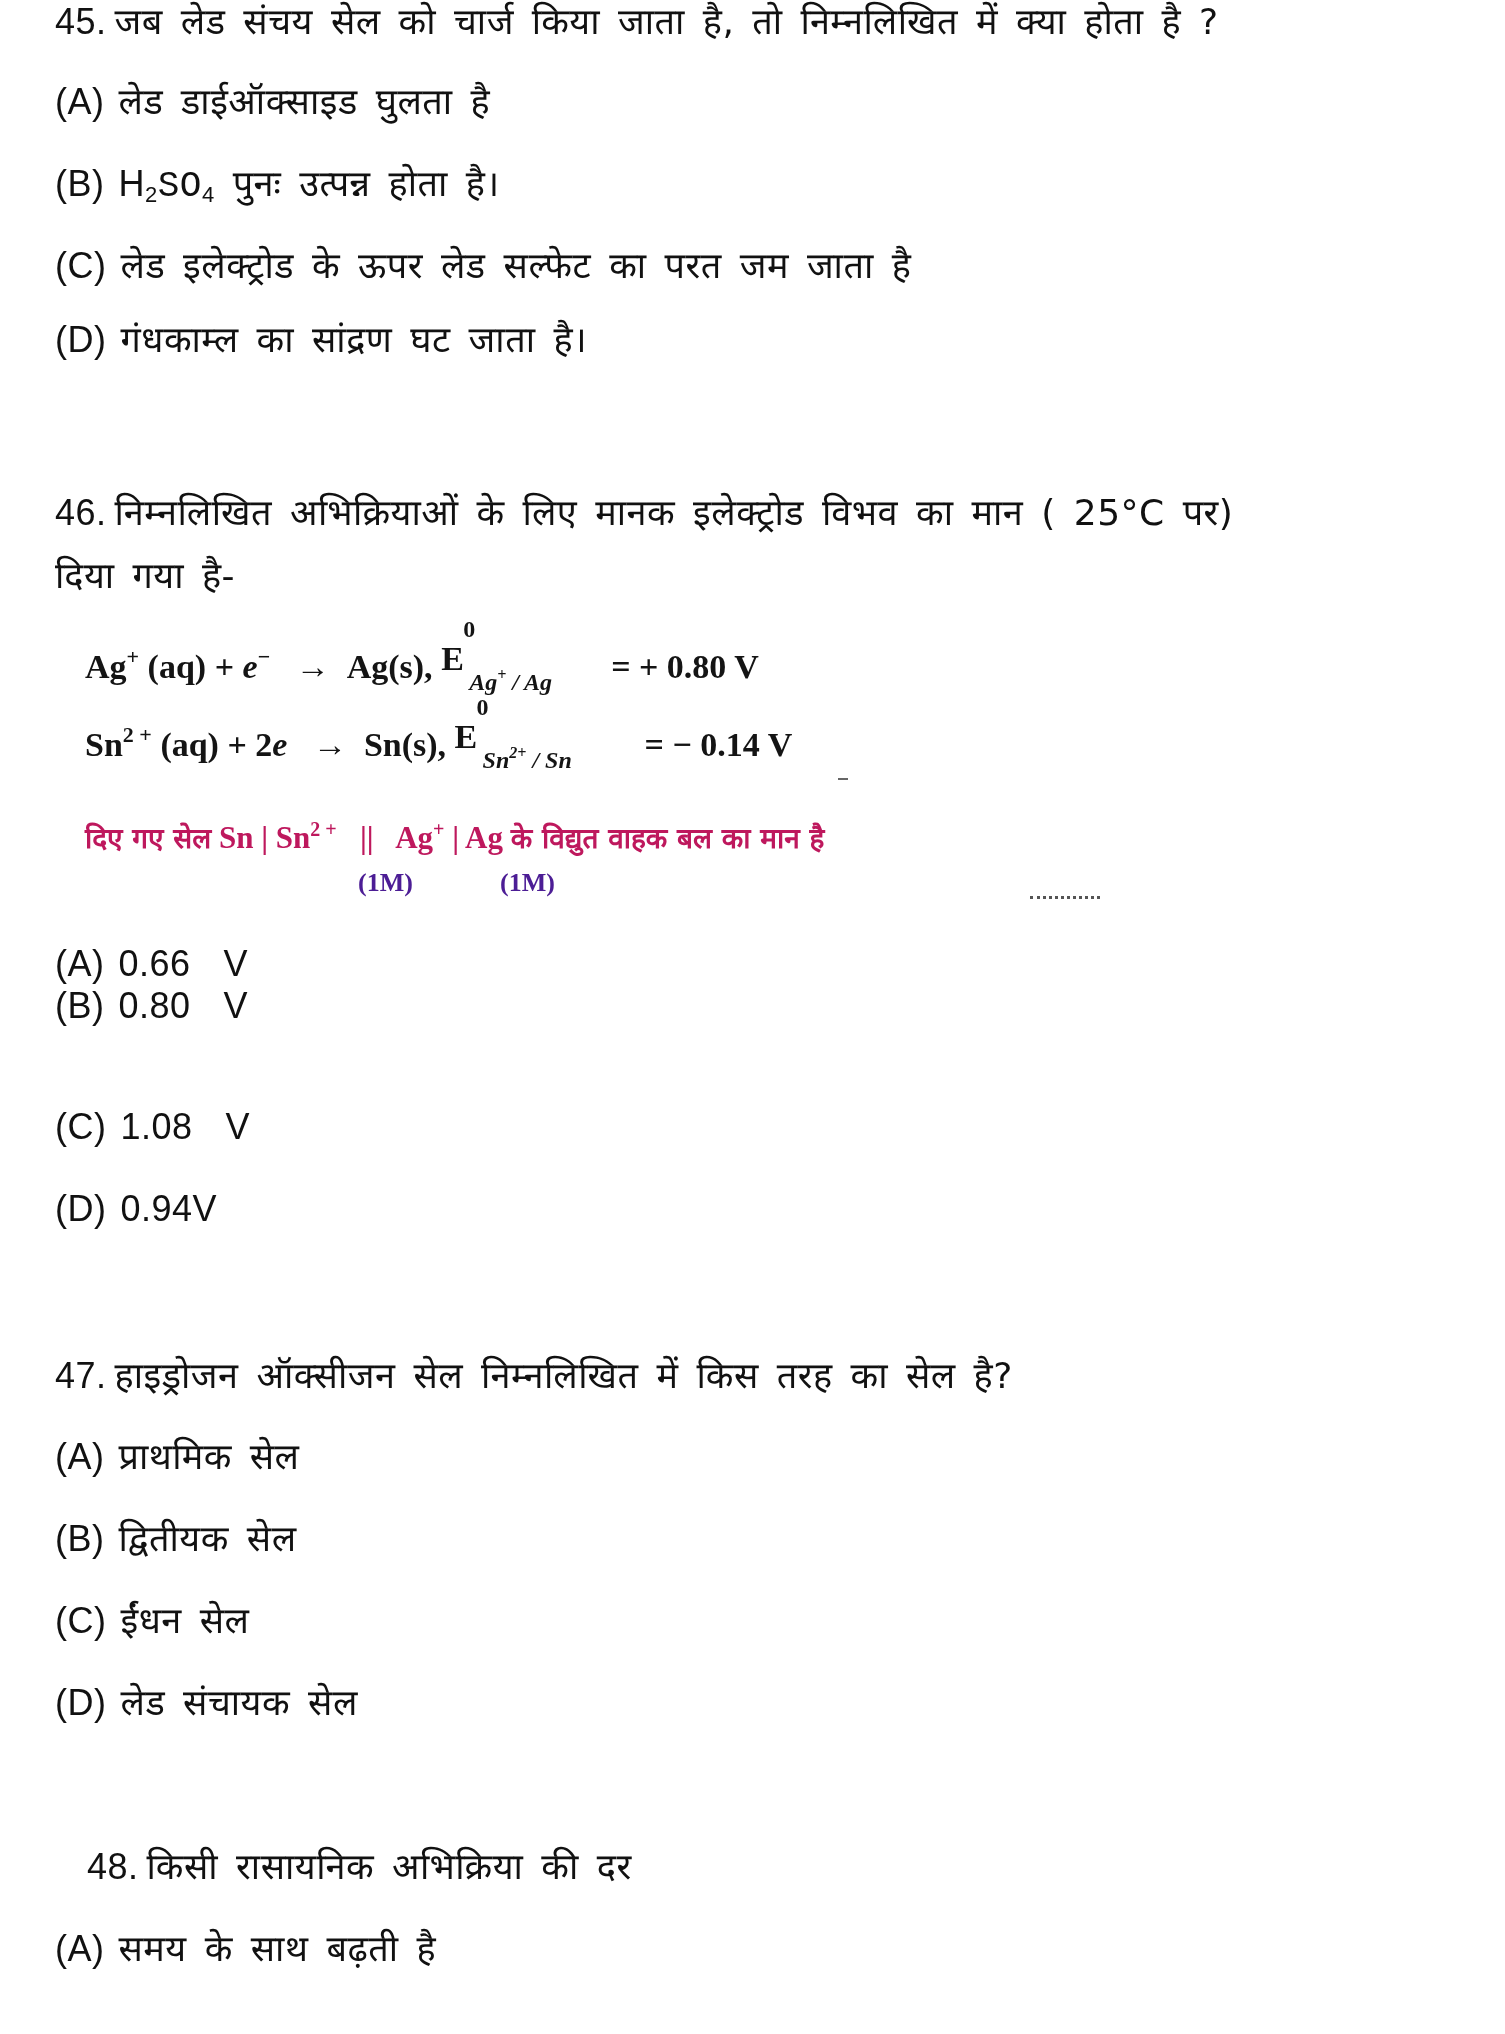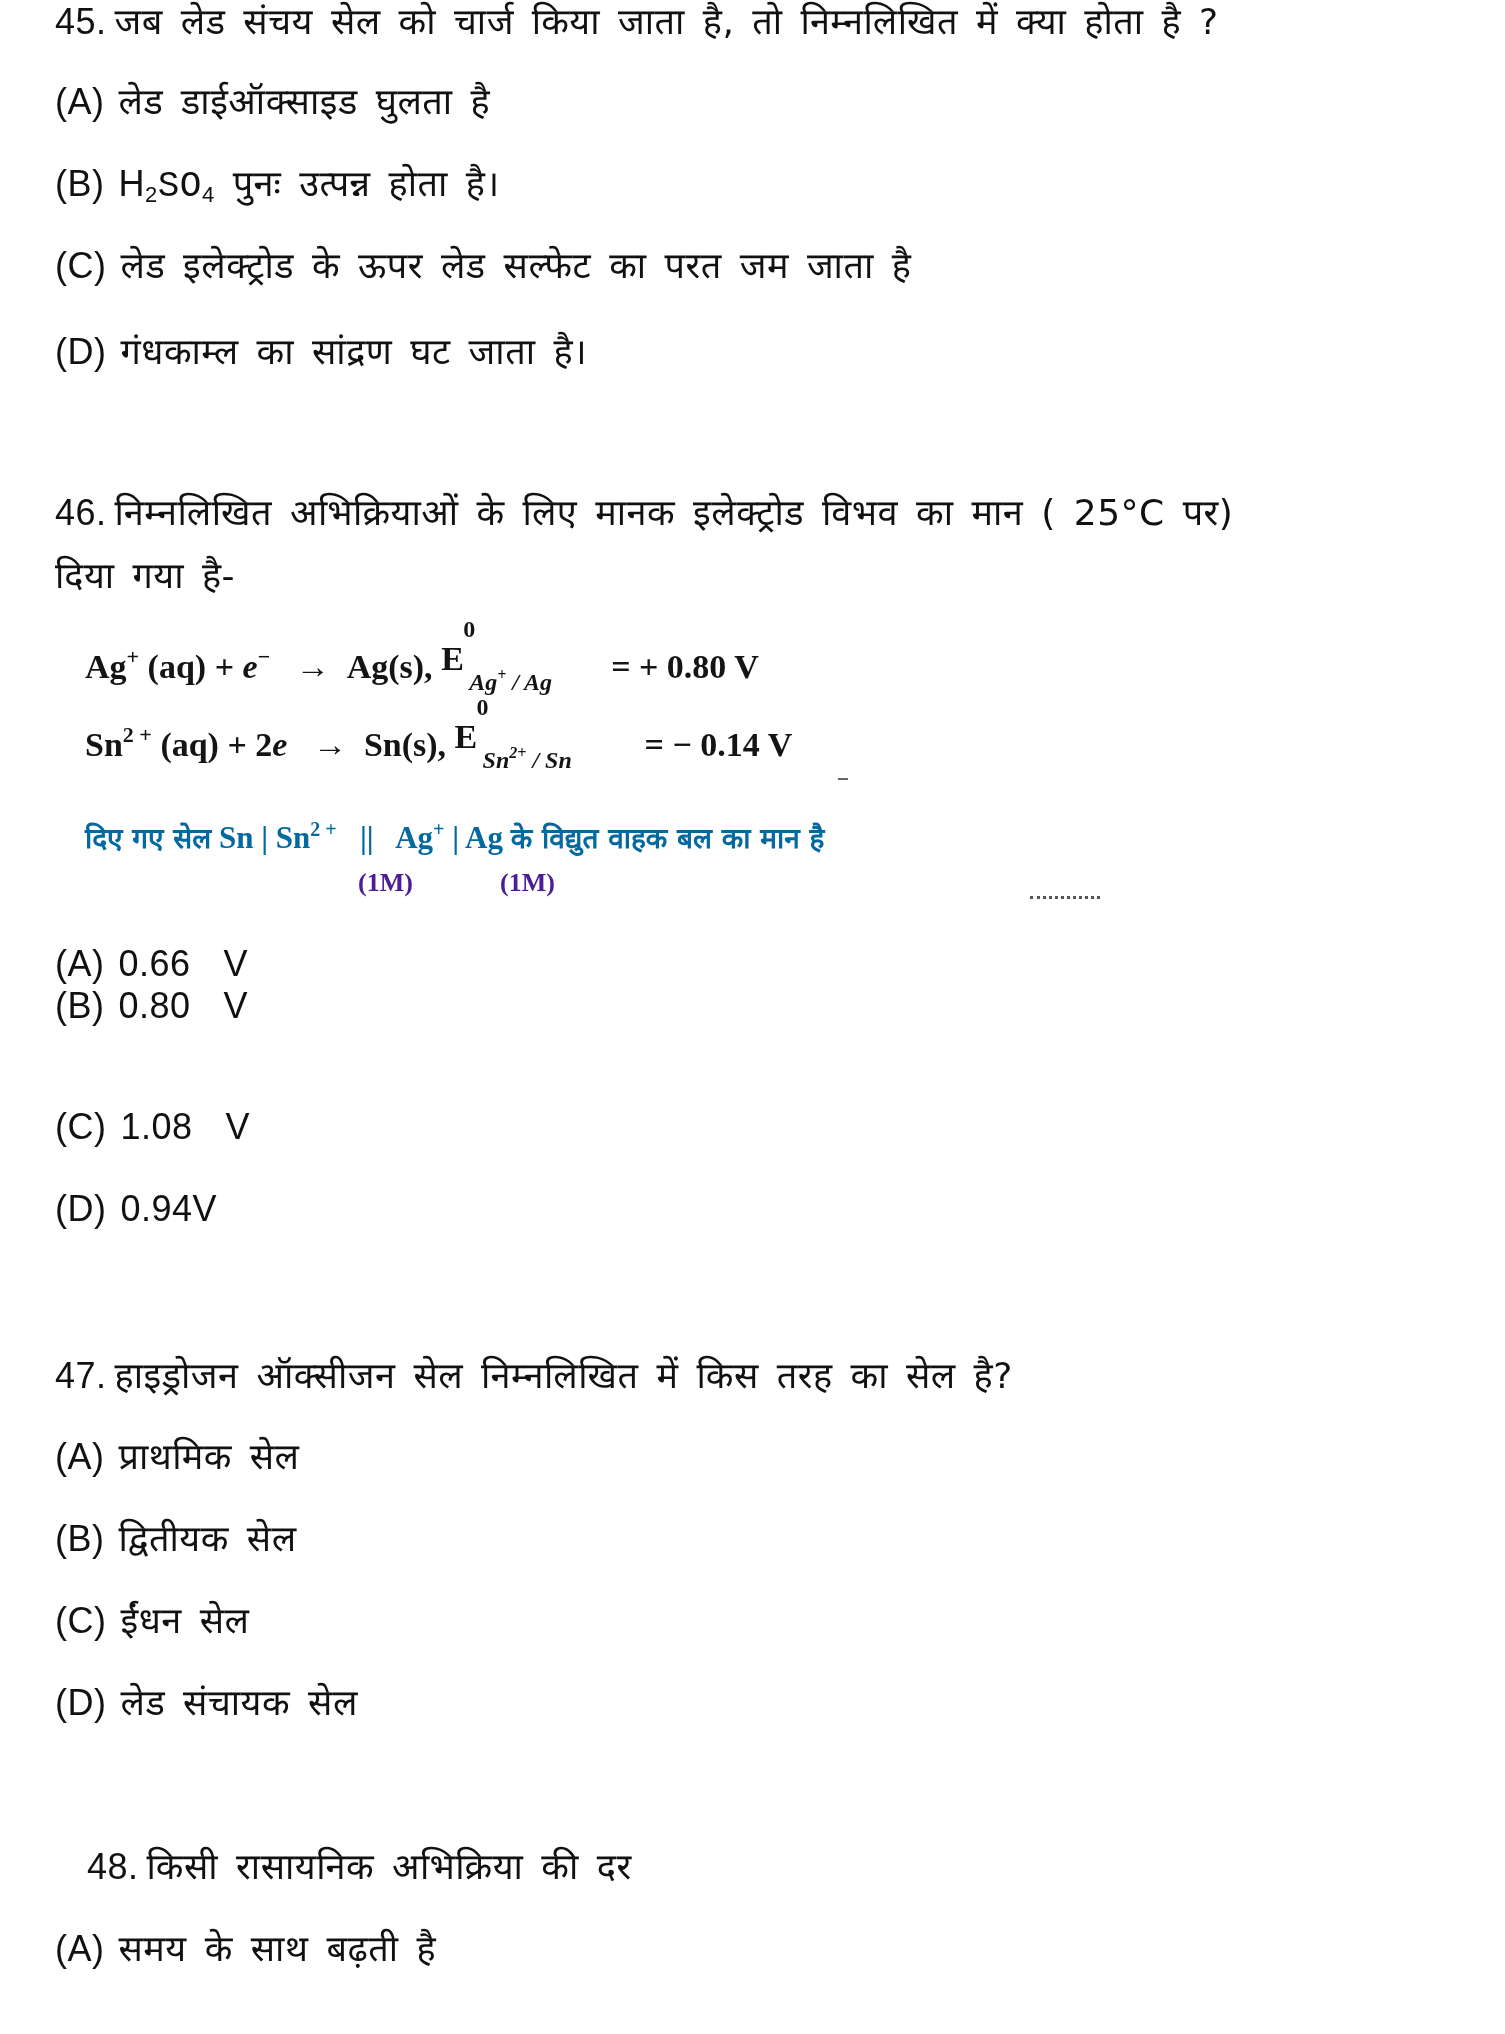--- a/index.html
+++ b/index.html
@@ -58,21 +58,21 @@
     .eq .E-sub sup { font-size: 16px; vertical-align: 10px; }
     .eq .val { margin-left: 10px; }
     .cell-line {
       position: absolute;
       left: 85px;
       top: 818px;
       font-family: "Liberation Serif", "DejaVu Serif", serif;
       font-weight: bold;
       font-size: 31px;
       white-space: nowrap;
-      color: #0369a1;
+      color: #be185d;
     }
     .cell-line .dev { font-family: "DejaVu Sans", sans-serif; font-size: 28px; }
     .cell-line sup { font-size: 20px; vertical-align: 12px; }
     .conc {
       position: absolute;
       top: 868px;
       font-family: "Liberation Serif", "DejaVu Serif", serif;
       font-weight: bold;
       font-size: 26px;
       color: #4c1d95;
@@ -98,21 +98,21 @@
 </div>
 <div class="line" style="top:80px;">
   <span class="opt-label">(A)</span><span>लेड डाईऑक्साइड घुलता है</span>
 </div>
 <div class="line" style="top:162px;">
   <span class="opt-label">(B)</span><span><span style="font-family:'Liberation Sans',sans-serif;">H</span><sub class="chem" style="font-family:'Liberation Sans',sans-serif;">2</sub><span style="font-family:Liberation Mono, monospace;">SO</span><sub class="chem" style="font-family:'Liberation Sans',sans-serif;">4</sub><span> पुनः उत्पन्न होता है।</span></span>
 </div>
 <div class="line" style="top:244px;">
   <span class="opt-label">(C)</span><span>लेड इलेक्ट्रोड के ऊपर लेड सल्फेट का परत जम जाता है</span>
 </div>
-<div class="line" style="top:330px;">
+<div class="line" style="top:318px;">
   <span class="opt-label">(D)</span><span>गंधकाम्ल का सांद्रण घट जाता है।</span>
 </div>
 
 <div class="line" style="top:491px;">
   <span class="qnum">46.</span><span>निम्नलिखित अभिक्रियाओं के लिए मानक इलेक्ट्रोड विभव का मान ( 25°C पर)</span>
 </div>
 <div class="line" style="top:554px;">
   <span>दिया गया है-</span>
 </div>
 

